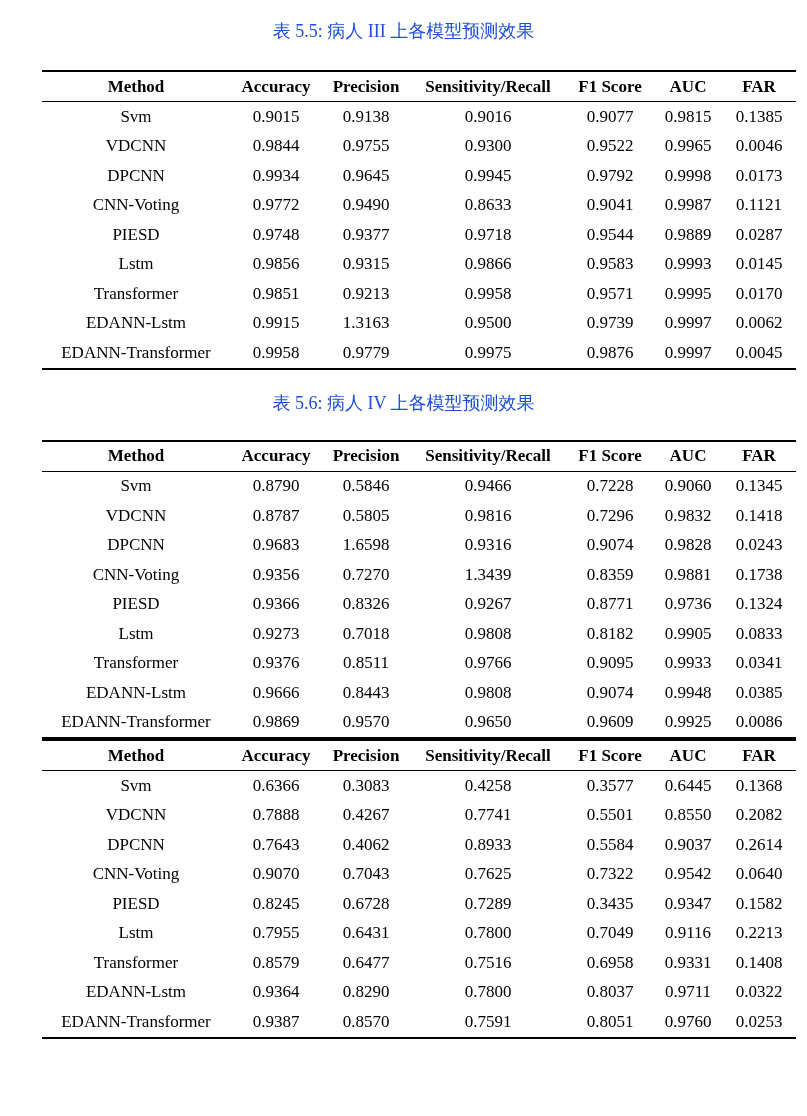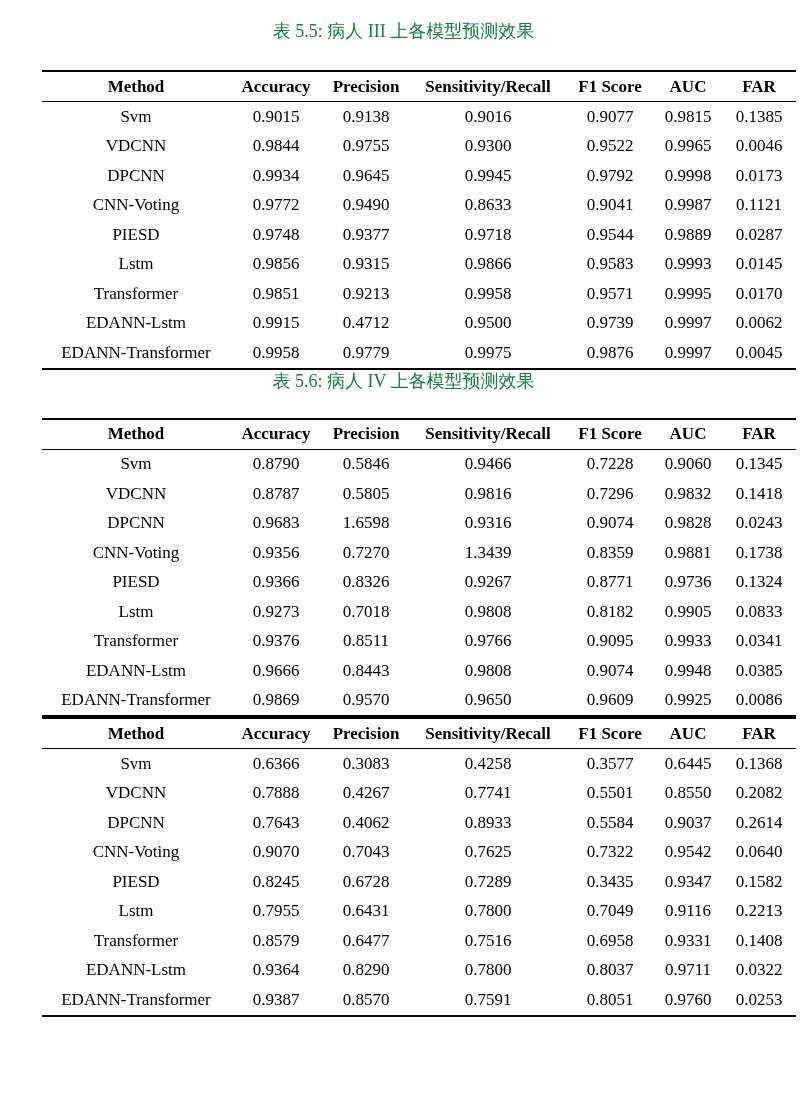--- a/index.html
+++ b/index.html
@@ -17,25 +17,25 @@
     overflow: hidden;
   }
   .table-block {
     margin: 0;
   }
   .table-caption {
     width: 807px;
     text-align: center;
     font-size: 18px;
     line-height: 22px;
-    color: #15803d;
+    color: #1d4ed8;
     margin: 0;
   }
   .caption-first   { padding-top: 20px; margin-bottom: 28px; }
-  .caption-later   { margin-bottom: 26px; }
+  .caption-later   { padding-top: 22px; margin-bottom: 26px; }
   table.results {
     border-collapse: collapse;
     table-layout: fixed;
     width: 754px;
     margin-left: 42px;
     border-top: 2.5px solid #000000;
     border-bottom: 2.5px solid #000000;
   }
   table.results thead tr {
     border-bottom: 1.5px solid #000000;
@@ -146,21 +146,21 @@
             <td>0.9851</td>
             <td>0.9213</td>
             <td>0.9958</td>
             <td>0.9571</td>
             <td>0.9995</td>
             <td>0.0170</td>
           </tr>
           <tr>
             <td>EDANN-Lstm</td>
             <td>0.9915</td>
-            <td>0.4712</td>
+            <td>1.3163</td>
             <td>0.9500</td>
             <td>0.9739</td>
             <td>0.9997</td>
             <td>0.0062</td>
           </tr>
           <tr>
             <td>EDANN-Transformer</td>
             <td>0.9958</td>
             <td>0.9779</td>
             <td>0.9975</td>

